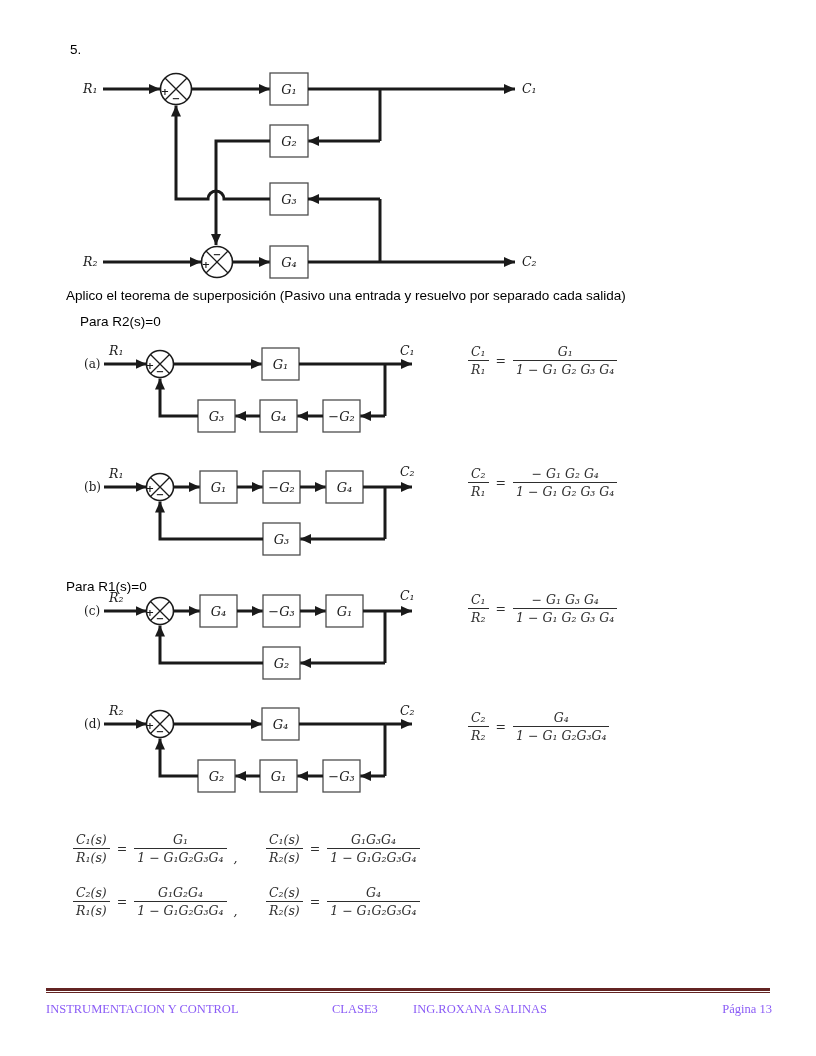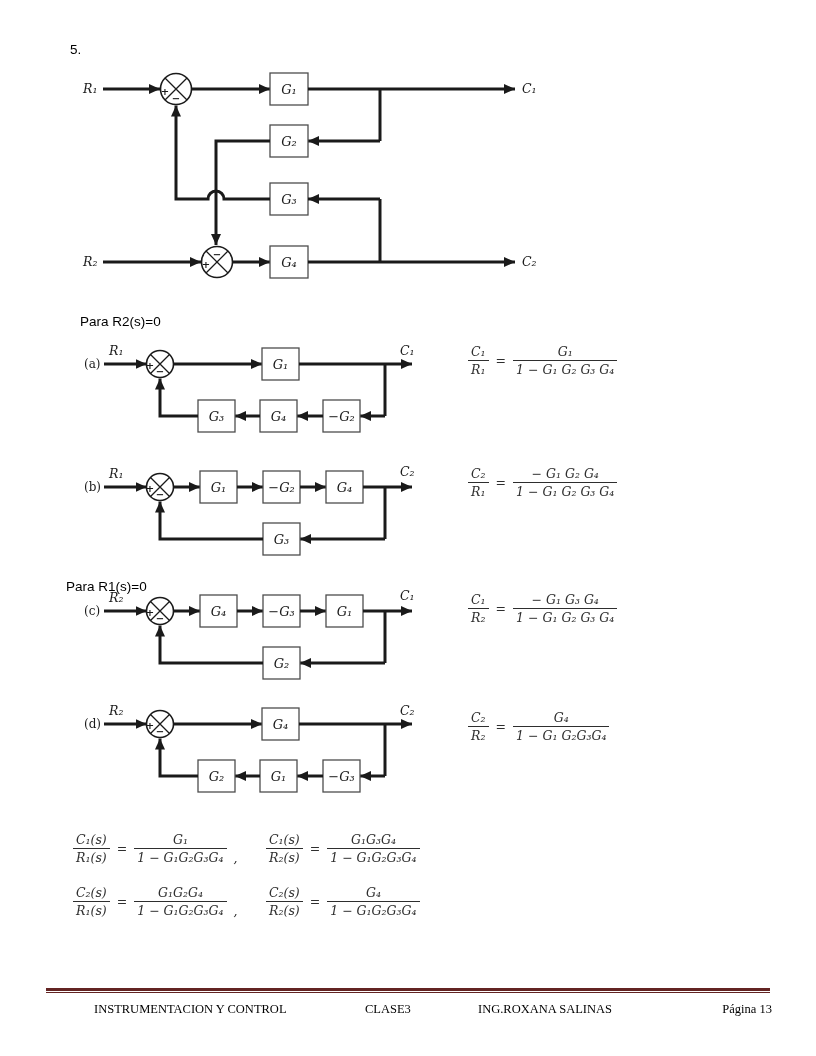--- a/index.html
+++ b/index.html
@@ -18,21 +18,21 @@
   .sgn{font:bold 10px "DejaVu Serif","Liberation Serif",serif;fill:#1a1a1a;text-anchor:middle;}
   .eq{position:absolute;display:flex;align-items:center;gap:7px;
       font:italic 12.5px "DejaVu Serif","Liberation Serif",serif;color:var(--math);white-space:nowrap;}
   .frac{display:inline-flex;flex-direction:column;align-items:center;line-height:1.25;}
   .frac .num{padding:0 3px;}
   .frac .den{border-top:1.2px solid var(--math);padding:1px 3px 0;}
   .eqsign{font-style:normal;}
   .tail{align-self:flex-end;}
   .footer-rule{position:absolute;left:46px;right:46px;top:988px;border-top:3px solid var(--footer-rule);}
   .footer-rule .thin{border-top:1px solid var(--footer-rule);margin-top:1px;}
-  .foot{position:absolute;top:1002px;font:12.5px "Liberation Serif",serif;color:#000000;white-space:nowrap;margin-left:48px;}
+  .foot{position:absolute;top:1002px;font:12.5px "Liberation Serif",serif;color:#8b5cf6;white-space:nowrap;}
 </style>
 </head>
 <body>
 
 <div class="page">
 
   <svg width="0" height="0" style="position:absolute">
     <defs>
       <marker id="arr" markerUnits="userSpaceOnUse" markerWidth="11" markerHeight="10" refX="11" refY="5" orient="auto">
         <path d="M0,0 L11,5 L0,10 z" style="fill:var(--line)"></path>
@@ -80,20 +80,21 @@
     <text class="slab" x="38" y="214">R₂</text>
     <path class="wire-a" d="M58,210 H156"></path>
 
     <path class="wire-a" d="M187.5,210 H225"></path>
     <rect class="box" x="225" y="194" width="38" height="32"></rect>
     <text class="blab" x="244" y="215">G₄</text>
     <path class="wire-a" d="M263,210 H470"></path>
     <text class="slab" x="477" y="214">C₂</text>
   </svg>
 
+  <div class="txt" style="left:66px;top:288px">Aplico el teorema de superposición (Pasivo una entrada y resuelvo por separado cada salida)</div>
   <div class="txt" style="left:80px;top:314px">Para R2(s)=0</div>
 
   <svg class="diag" style="left:80px;top:342px" width="345" height="100" viewBox="0 0 345 100">
     <text class="dlab" x="4" y="26">(a)</text>
     <text class="slab" x="29" y="13">R₁</text>
     <path class="wire-a" d="M24,22 H66.5"></path>
     <circle class="sum" cx="80" cy="22" r="13.5"></circle>
     <path class="sumx" d="M70.5,12.5 L89.5,31.5 M89.5,12.5 L70.5,31.5"></path>
     <text class="sgn" x="70" y="27">+</text>
     <text class="sgn" x="80" y="33">−</text>
@@ -285,17 +286,17 @@
         <span class="num">G₄</span>
         <span class="den">1 − G₁G₂G₃G₄</span>
       </span>
   </div>
 
 
   <div class="footer-rule">
       <div class="thin"></div>
     </div>
   <span class="foot" style="left:46px">INSTRUMENTACION Y CONTROL</span>
-  <span class="foot" style="left:317px">CLASE3</span>
-  <span class="foot" style="left:430px">ING.ROXANA SALINAS</span>
+  <span class="foot" style="left:332px">CLASE3</span>
+  <span class="foot" style="left:413px">ING.ROXANA SALINAS</span>
   <span class="foot" style="right:44px">Página 13</span>
 
 </div>
 
 </body></html>

